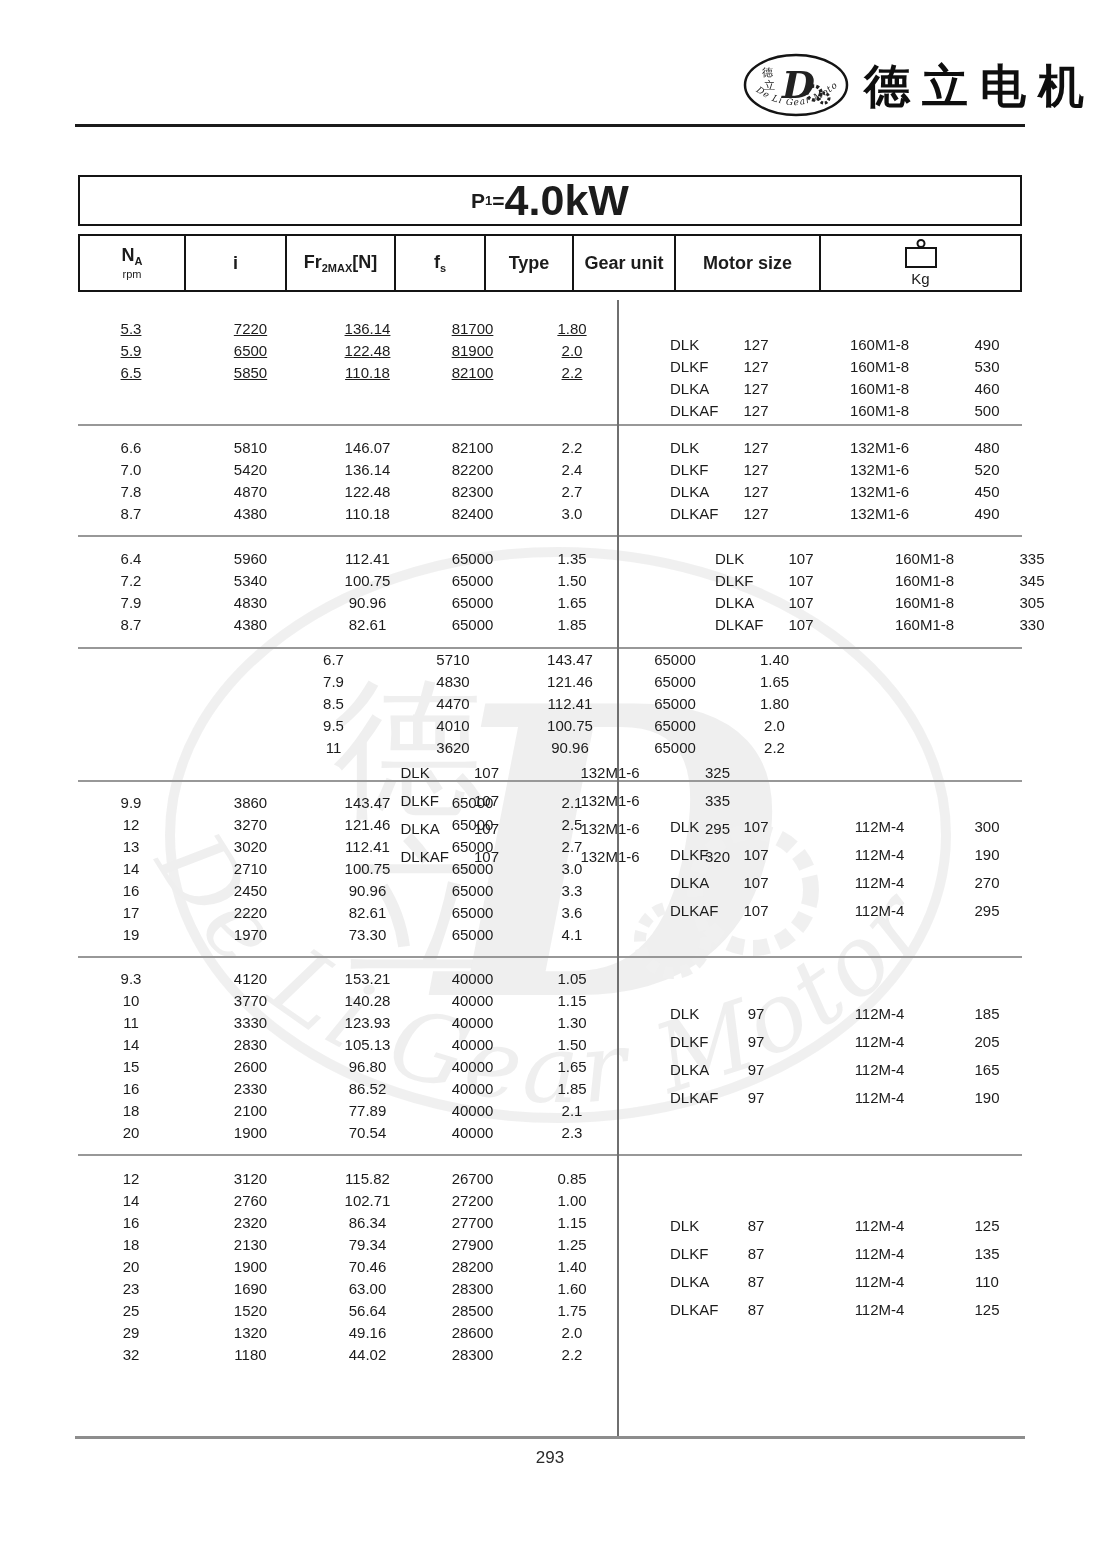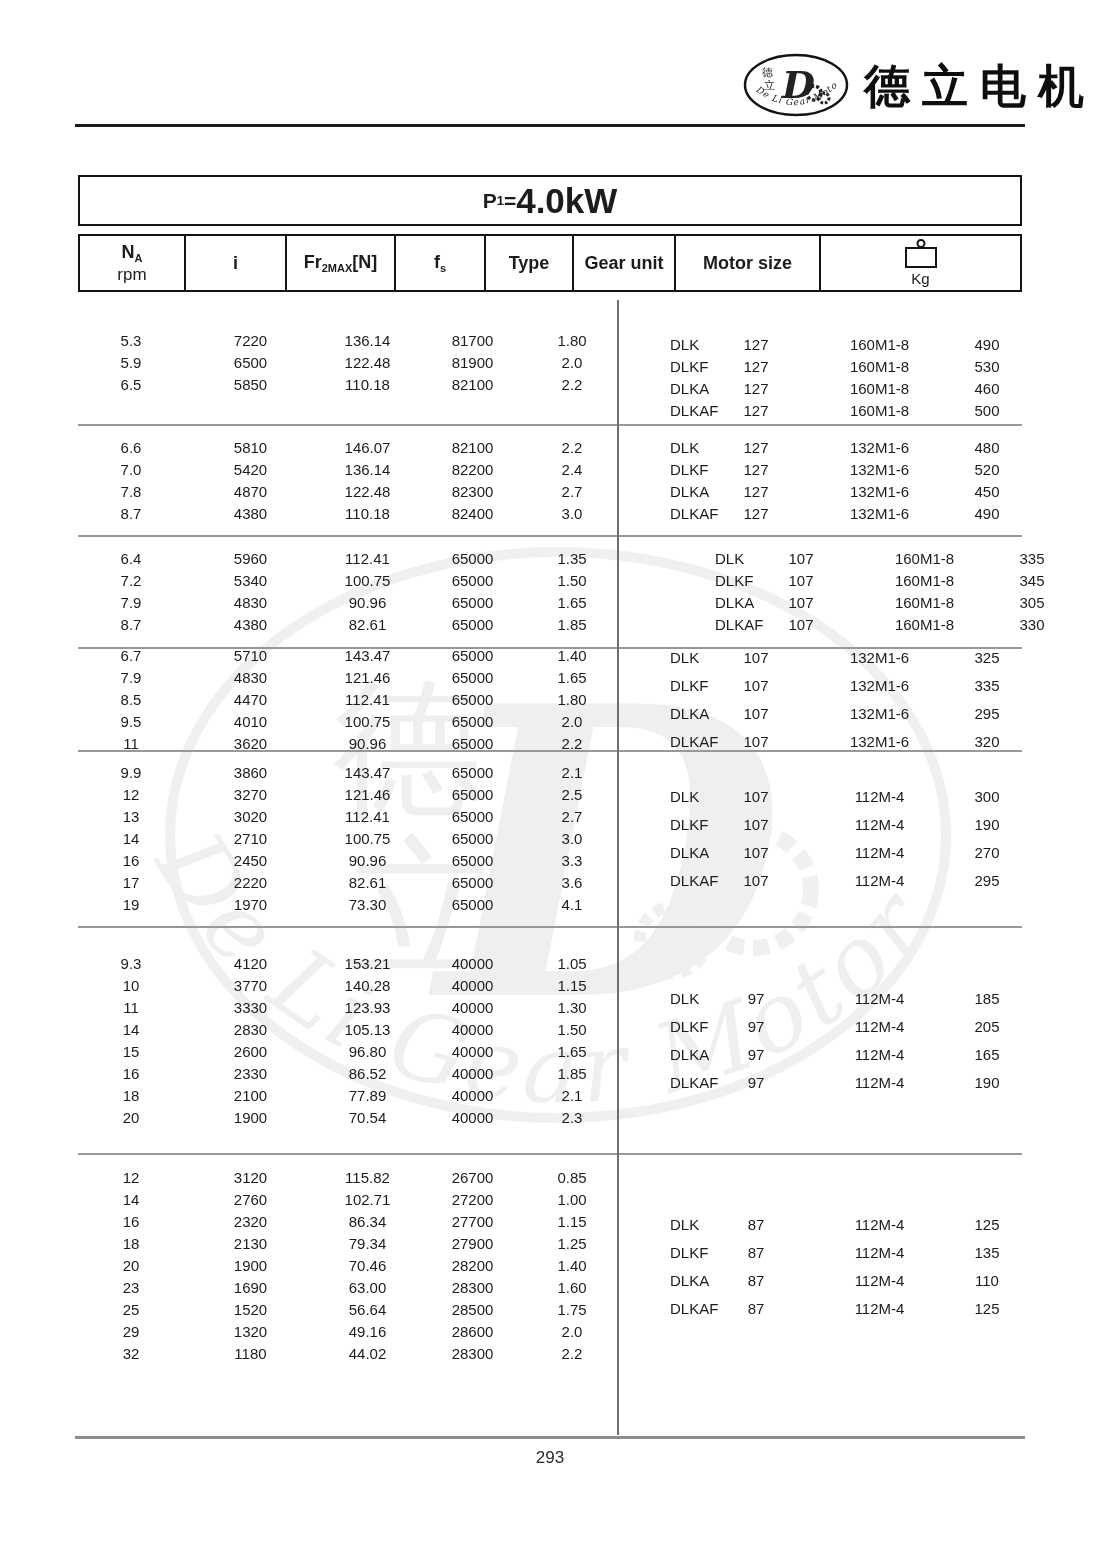--- a/index.html
+++ b/index.html
@@ -28,39 +28,39 @@
 
   
   .title-box{
     position:absolute;left:78px;top:175px;width:944px;height:51px;
     border:2px solid #141414;box-sizing:border-box;
     display:flex;align-items:center;justify-content:center;
   }
   .title-p{font-size:21px;font-weight:bold;}
   .title-sub{font-size:13px;font-weight:bold;vertical-align:-4px;}
   .title-eq{font-size:21px;font-weight:bold;}
-  .title-value{font-size:35px;font-weight:bold;letter-spacing:0px;}
+  .title-value{font-size:43px;font-weight:bold;letter-spacing:0px;}
 
   
   .header-row{
     position:absolute;left:78px;top:234px;width:944px;height:58px;
     border:2px solid #141414;box-sizing:border-box;
     display:flex;
   }
   .header-cell{
     border-right:2px solid #141414;box-sizing:border-box;
     display:flex;flex-direction:column;align-items:center;justify-content:center;
     line-height:1.15;
   }
   .header-cell:last-child{border-right:none;flex:1;}
   .hc0{width:106px}.hc1{width:133px}.hc2{width:101px}.hc3{width:109px}
   .hc4{width:90px}.hc5{width:88px}.hc6{width:102px}.hc7{width:145px}
   .h-main{font-size:18px;font-weight:bold;}
   .h-sub{font-size:11px;font-weight:bold;}
-  .h-unit{font-size:17px;}
+  .h-unit{font-size:11px;}
   .weight-icon{width:28px;height:17px;border:2px solid #141414;position:relative;margin:8px auto 2px;background:#fff;}
   .weight-icon::before{
     content:'';position:absolute;left:50%;top:-10px;transform:translateX(-50%);
     width:5px;height:5px;border:2px solid #141414;border-radius:50%;background:#fff;
   }
   .kg-label{font-size:15px;}
 
   
   .watermark{position:absolute;left:108px;top:535px;width:880px;height:660px;opacity:0.075;pointer-events:none;}
   .wm-cn{font-family:"DejaVu Serif", serif;font-size:150px;fill:#333;}
@@ -77,27 +77,27 @@
   .left-rows{width:539px;}
   .right-rows{width:405px;}
   .row{display:flex;height:22px;line-height:22px;}
   .right-spacious .right-rows .row{height:28px;line-height:28px;}
   .cell{font-size:15px;text-align:center;white-space:nowrap;}
   .lc0{width:106px}.lc1{width:133px}.lc2{width:101px}.lc3{width:109px}.lc4{width:90px}
   .rc0{width:88px;text-align:left;padding-left:53px;box-sizing:border-box;}
   .rc1{width:102px}.rc2{width:145px}.rc3{width:70px}
 
   .block-1{height:124px;align-items:flex-start;}
-  .block-1 .left-rows{margin-top:30px;}
+  .block-1 .left-rows{margin-top:18px;text-decoration:underline;}
   .block-1 .right-rows{margin-top:34px;}
   .block-2{height:111px;}
   .block-3{height:112px;gap:45px;}
-  .block-4{height:103px;}
+  .block-4{height:133px;flex-direction:column;}
   .block-5{height:176px;}
-  .block-6{height:227px;justify-content:space-between;}
+  .block-6{height:198px;justify-content:space-between;}
   .block-7{height:282px;align-items:flex-start;}
   .block-7 .left-rows{margin-top:12px;}
   .block-7 .right-rows{margin-top:56px;}
 
   
   .bottom-rule{position:absolute;left:75px;top:1436px;width:950px;height:3px;background:#8d8d8d;}
   .page-num{position:absolute;left:0;top:1448px;width:1100px;text-align:center;font-size:17px;color:#2a2a2a;}
 </style>
 </head>
 <body>

